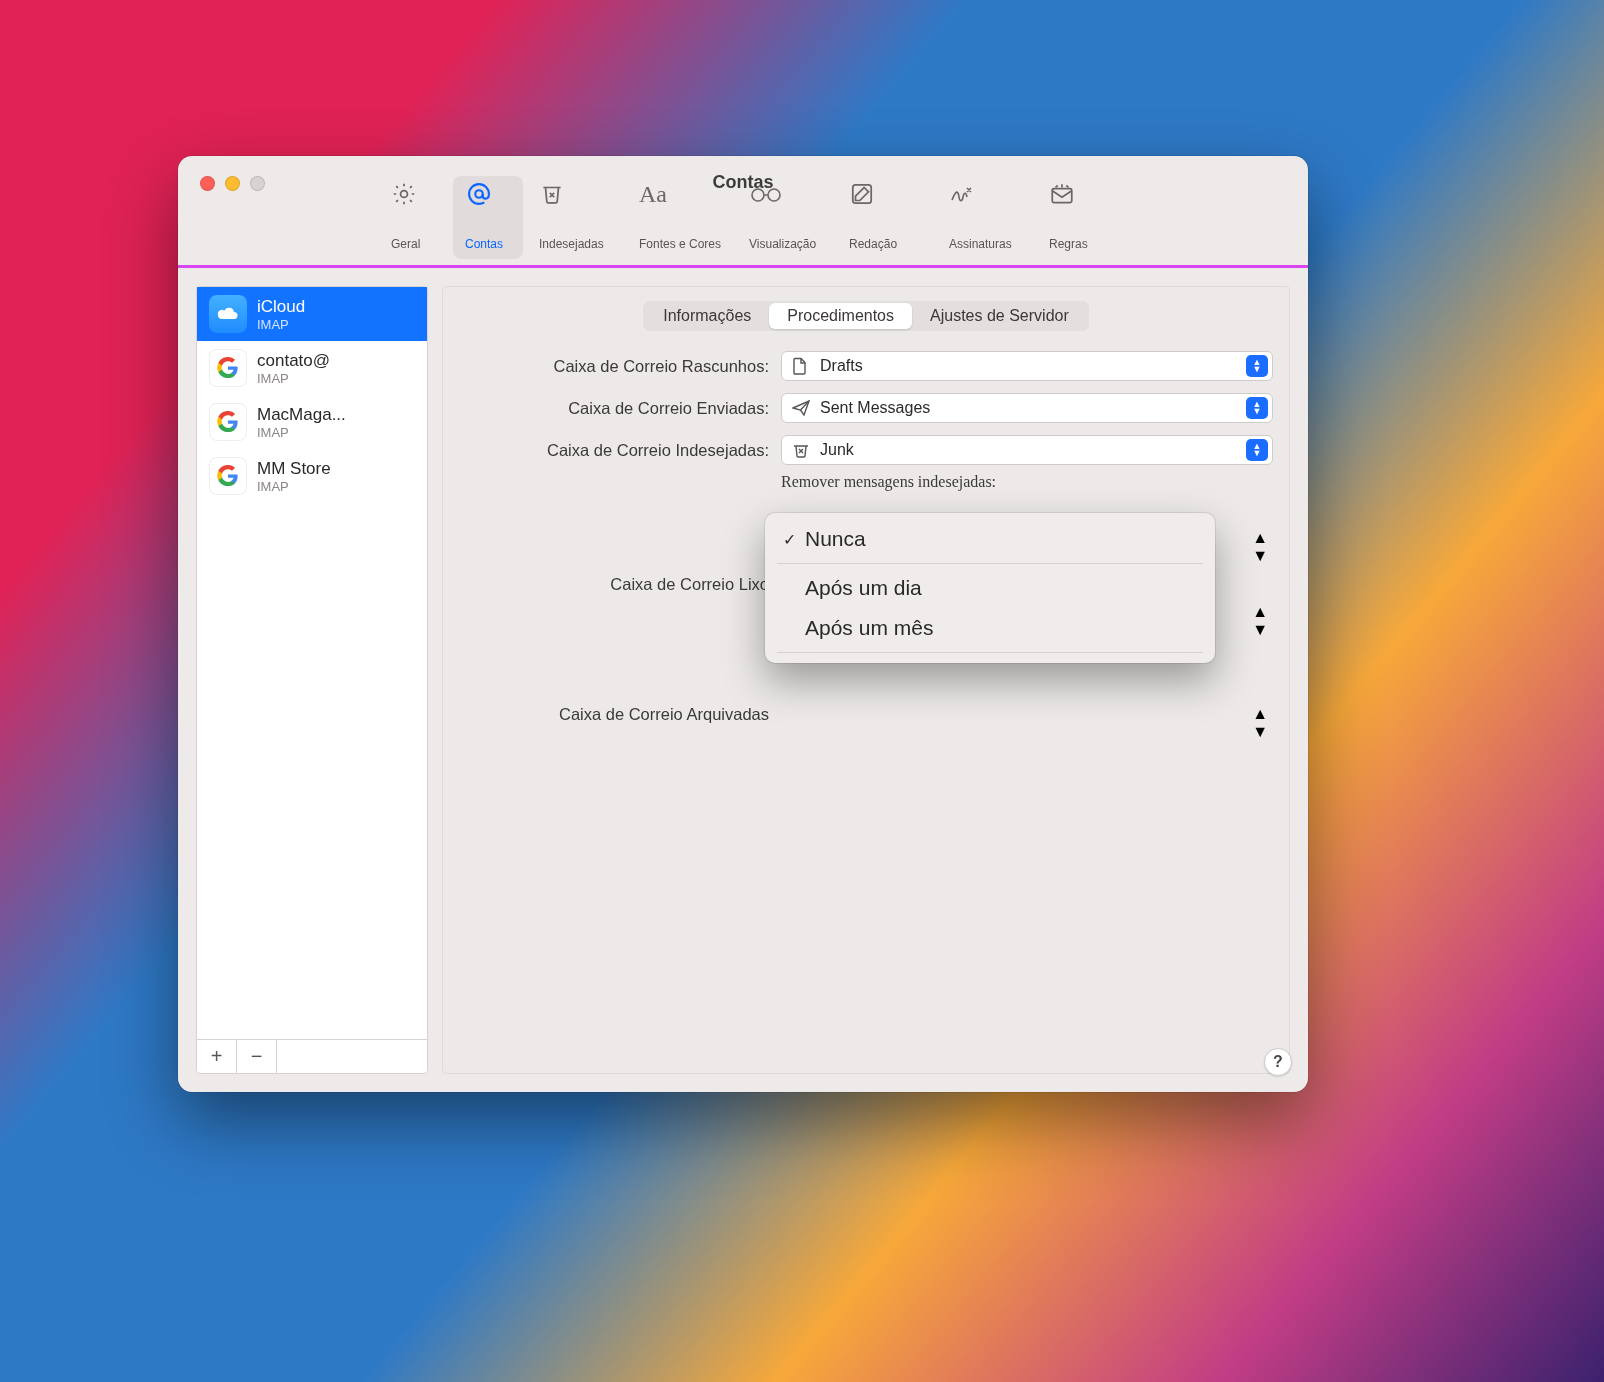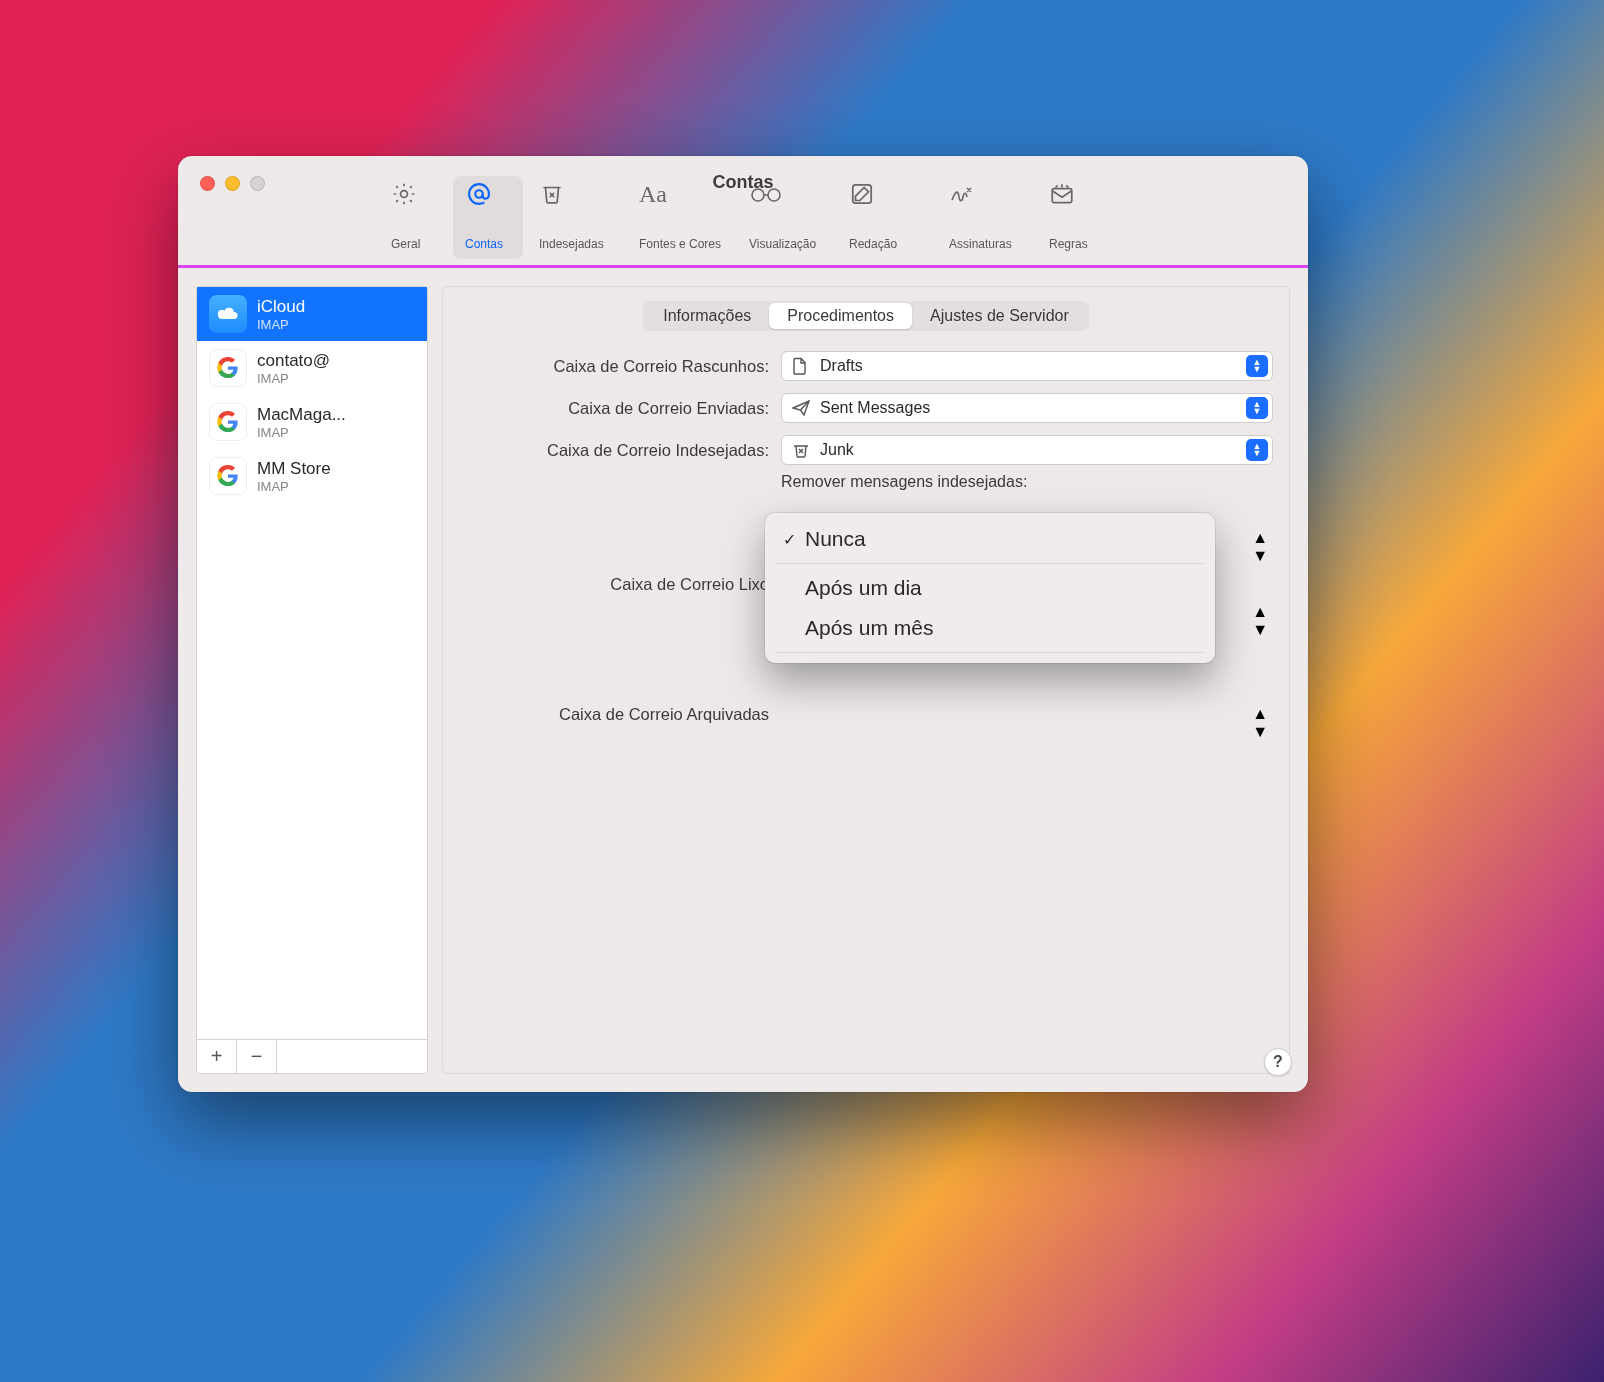--- a/index.html
+++ b/index.html
@@ -100,21 +100,21 @@
     display:flex; align-items:center; gap:10px; padding:0 10px; font-size:16px; color:#2c2929;
     position:relative;
   }
   .select .sic { width:18px; text-align:center; color:#666; }
   .select .chev {
     position:absolute; right:4px; top:3px; bottom:3px; width:22px;
     background:#1a6dff; border-radius:5px;
     display:flex; flex-direction:column; align-items:center; justify-content:center;
     color:#fff; font-size:9px; line-height:7px;
   }
-  .subtext { margin-left: calc(310px + 12px); font-size:16px; color:#3c3939; margin-top:4px; margin-bottom:6px; }
+  .subtext { margin-left: calc(310px + 12px); font-size:16px; color:#3c3939; margin-top:4px; margin-bottom:6px;font-family:Liberation Serif, serif; }
 
   .spacer { height: 60px; }
   .spacer2 { height: 80px; }
 
   
   .popup {
     position:absolute;
     left: 322px; top: 226px;
     width: 450px;
     background:#f0ecec;

